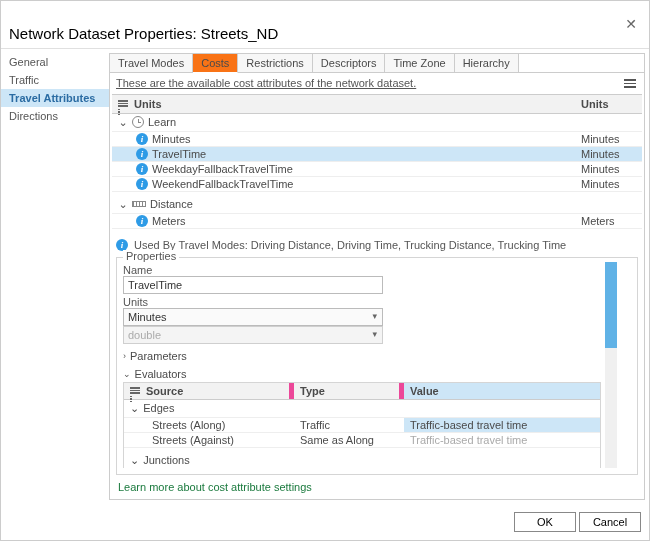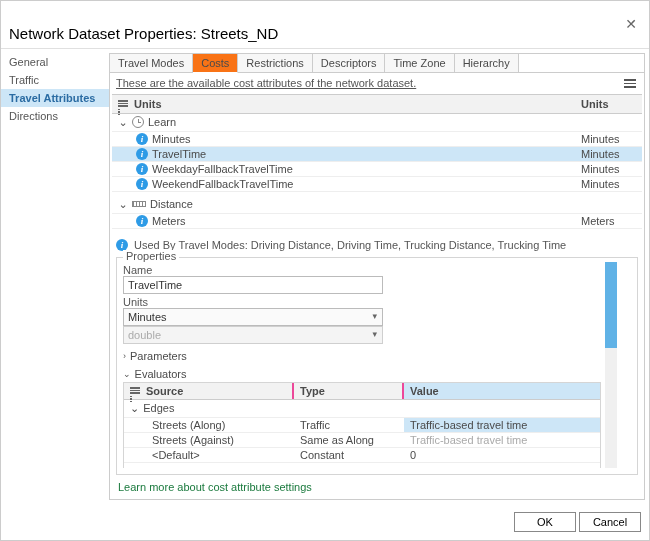--- a/index.html
+++ b/index.html
@@ -157,21 +157,21 @@
   .disabled { background:#f0f0f0; color:#888; }
   .section-toggle { display:flex; align-items:center; gap:4px; margin-top:6px; cursor:pointer; }
   .section-toggle .chev { font-size:9px; color:#555; }
   .eval-table {
     margin-top:2px; border:1px solid #d5d5d5;
   }
   .eval-head {
     display:flex; background:#f2f2f2;
     border-bottom:1px solid #ccc; font-weight:bold;
   }
-  .eval-head > div { padding:2px 6px; border-right:2px solid #ec4899; }
+  .eval-head > div { padding:2px 6px; border-right:5px solid #ec4899; }
   .eval-head > div:last-child { border-right:none; }
   .c-src { width: 170px; display:flex; align-items:center; gap:6px;}
   .c-type { width: 110px; }
   .c-val { flex:1; }
   .c-val.selected { background:#cde6f7; }
   .eval-group {
     display:flex; align-items:center; gap:4px; padding:2px 6px;
     border-bottom:1px solid #eee;
   }
   .eval-row {
@@ -351,25 +351,20 @@
             <div class="eval-row">
               <div class="c-src">Streets (Along)</div>
               <div class="c-type">Traffic</div>
               <div class="c-val val-highlight">Traffic-based travel time</div>
             </div>
             <div class="eval-row">
               <div class="c-src">Streets (Against)</div>
               <div class="c-type">Same as Along</div>
               <div class="c-val val-muted">Traffic-based travel time</div>
             </div>
-            <div class="eval-row">
-              <div class="c-src">&lt;Default&gt;</div>
-              <div class="c-type">Constant</div>
-              <div class="c-val">0</div>
-            </div>
             <div class="eval-group" style="margin-top:4px;">
               <span class="chev">⌄</span>
               <span>Junctions</span>
             </div>
 
           </div>
         </div>
         <div class="scrollbar">
             <div class="thumb"></div>
           </div>

